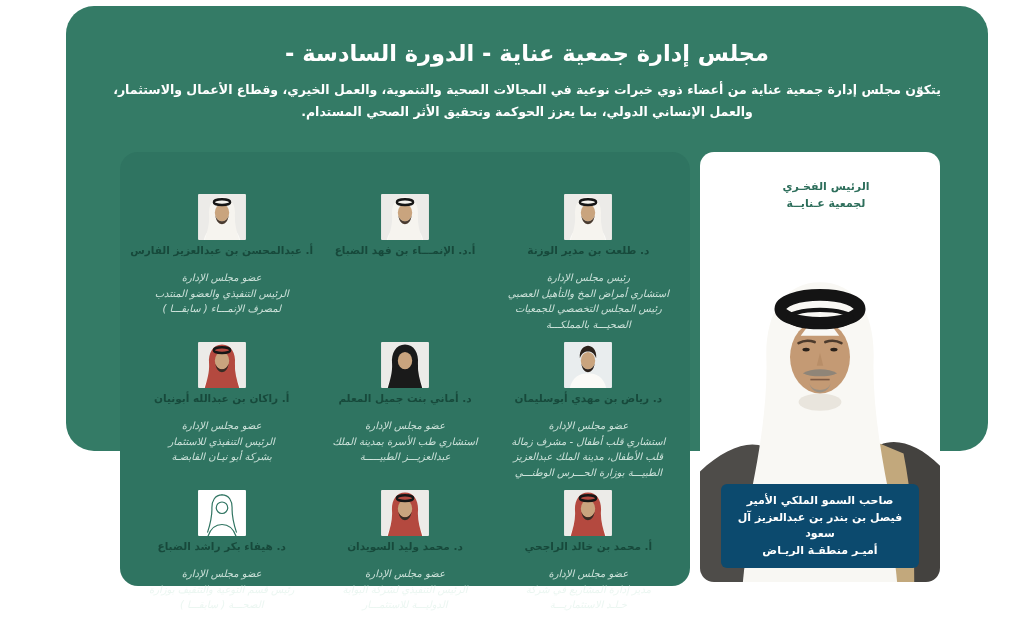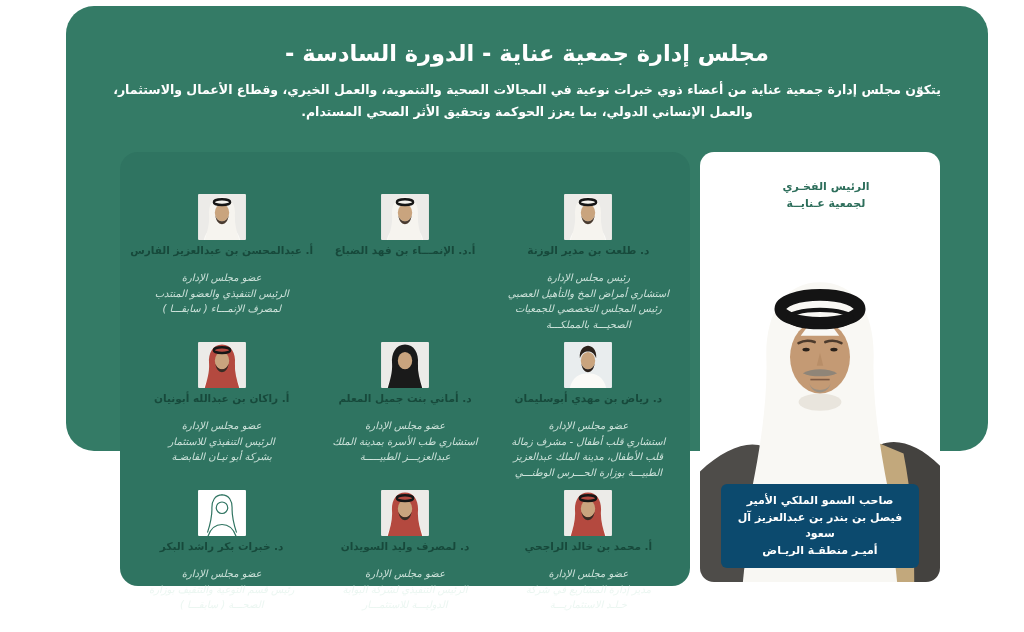--- a/index.html
+++ b/index.html
@@ -257,21 +257,21 @@
           <path class="p-beard" d="M36,45 C38,59 45,63 50,63 C55,63 62,59 64,45 C62,53 56,57 50,57 C44,57 38,53 36,45 Z"></path>
           <ellipse class="p-agal" cx="50" cy="17" rx="17" ry="6"></ellipse>
           <g class="p-outline">
             <path d="M50,10 C36,10 28,22 29,40 C29,58 25,72 20,88"></path>
             <path d="M50,10 C64,10 72,22 71,40 C71,58 75,72 80,88"></path>
             <circle cx="50" cy="37" r="12"></circle>
             <path d="M21,96 C27,79 38,72 50,72 C62,72 73,79 79,96"></path>
           </g>
         </svg>
       </div>
-      <div class="mname">د. لمصرف وليد السويدان</div>
+      <div class="mname">د. محمد وليد السويدان</div>
       <div class="mroles">عضو مجلس الإدارة
 الرئيس التنفيذي لشركة البوابة
 الدوليـــة للاستثمـــار</div>
     </div>
 
     <div class="member">
       <div class="photo" data-avatar="woman-outline">
         <svg class="av" viewBox="0 0 100 96">
           <rect class="p-bg" width="100" height="96"></rect>
           <path class="p-body" d="M12,96 C17,73 33,65 50,65 C67,65 83,73 88,96 Z"></path>
@@ -281,21 +281,21 @@
           <path class="p-beard" d="M36,45 C38,59 45,63 50,63 C55,63 62,59 64,45 C62,53 56,57 50,57 C44,57 38,53 36,45 Z"></path>
           <ellipse class="p-agal" cx="50" cy="17" rx="17" ry="6"></ellipse>
           <g class="p-outline">
             <path d="M50,10 C36,10 28,22 29,40 C29,58 25,72 20,88"></path>
             <path d="M50,10 C64,10 72,22 71,40 C71,58 75,72 80,88"></path>
             <circle cx="50" cy="37" r="12"></circle>
             <path d="M21,96 C27,79 38,72 50,72 C62,72 73,79 79,96"></path>
           </g>
         </svg>
       </div>
-      <div class="mname">د. خبرات بكر راشد البكر</div>
+      <div class="mname">د. هيفاء بكر راشد الضباع</div>
       <div class="mroles">عضو مجلس الإدارة
 رئيس قسم التوعية والتثقيف بوزارة
 الصحـــة ( سابقـــا )</div>
     </div>
 
   </div>
 
   <div class="white-card">
     <div class="card-title">الرئيس الفخـري
 لجمعية عـنايــة</div>

